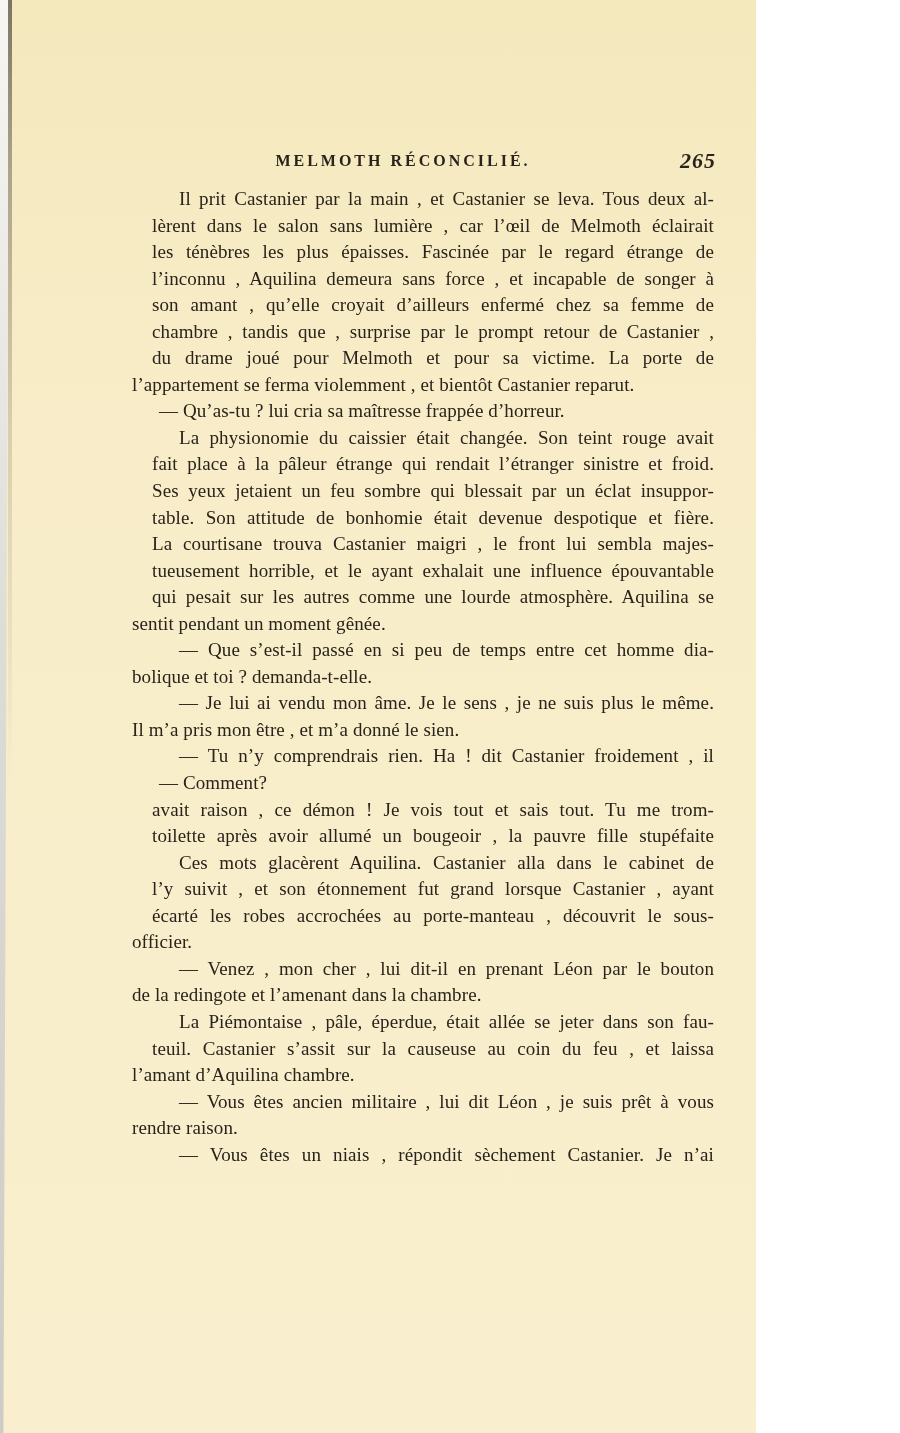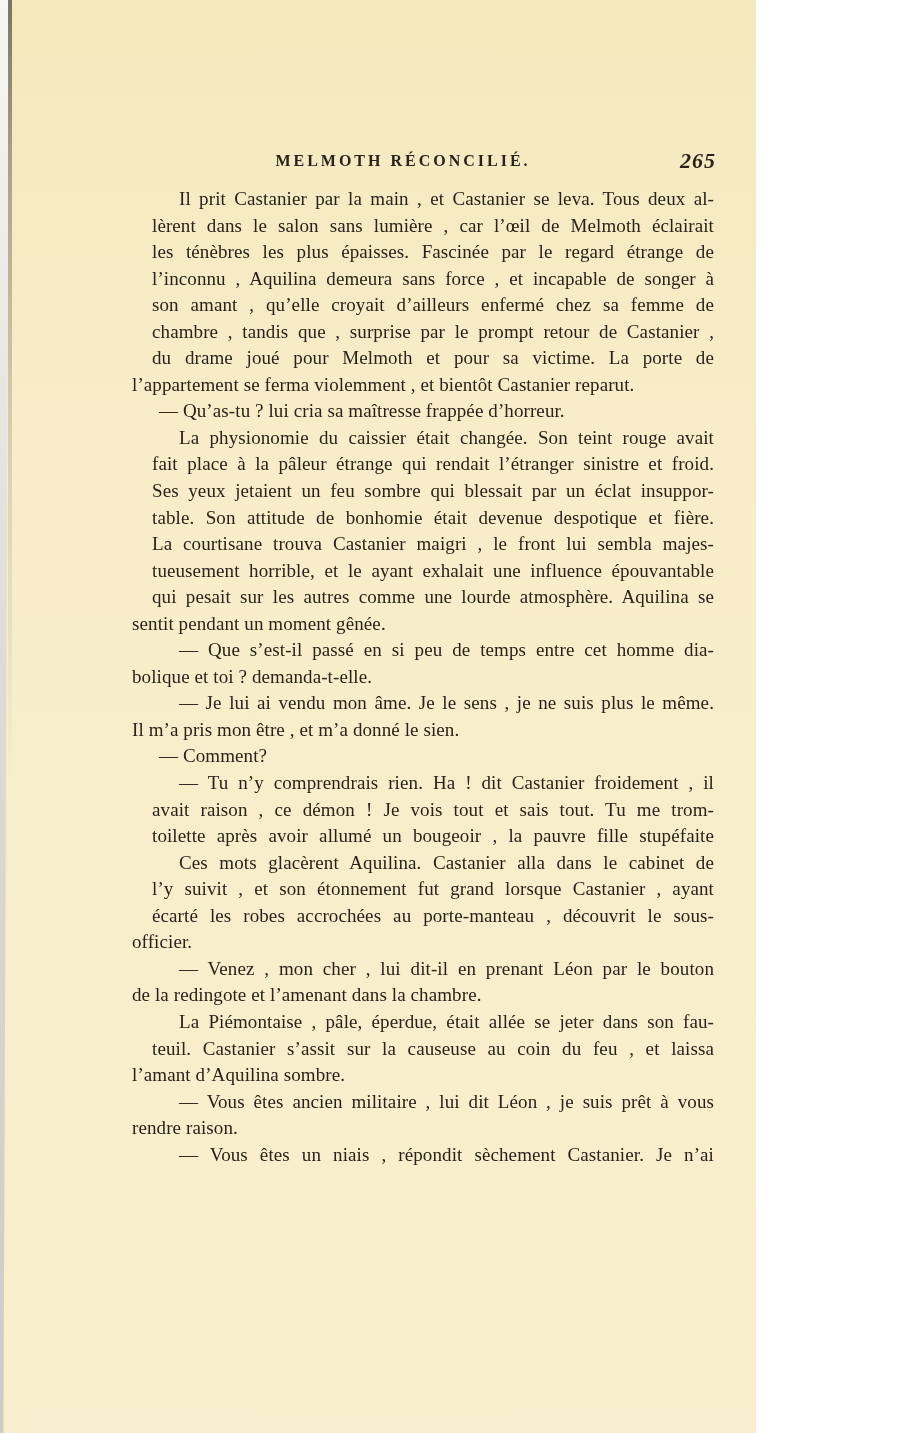--- a/index.html
+++ b/index.html
@@ -95,30 +95,30 @@
       <div class="line just">Ses yeux jetaient un feu sombre qui blessait par un éclat insuppor-</div>
       <div class="line just">table. Son attitude de bonhomie était devenue despotique et fière.</div>
       <div class="line just">La courtisane trouva Castanier maigri , le front lui sembla majes-</div>
       <div class="line just">tueusement horrible, et le ayant exhalait une influence épouvantable</div>
       <div class="line just">qui pesait sur les autres comme une lourde atmosphère. Aquilina se</div>
       <div class="line">sentit pendant un moment gênée.</div>
       <div class="line indent just">— Que s’est-il passé en si peu de temps entre cet homme dia-</div>
       <div class="line">bolique et toi ? demanda-t-elle.</div>
       <div class="line indent just">— Je lui ai vendu mon âme. Je le sens , je ne suis plus le même.</div>
       <div class="line">Il m’a pris mon être , et m’a donné le sien.</div>
+      <div class="line indent just">— Tu n’y comprendrais rien. Ha ! dit Castanier froidement , il</div>
       <div class="line indent">— Comment?</div>
-      <div class="line indent just">— Tu n’y comprendrais rien. Ha ! dit Castanier froidement , il</div>
       <div class="line just">avait raison , ce démon ! Je vois tout et sais tout. Tu me trom-</div>
       <div class="line just">toilette après avoir allumé un bougeoir , la pauvre fille stupéfaite</div>
       <div class="line indent just">Ces mots glacèrent Aquilina. Castanier alla dans le cabinet de</div>
       <div class="line just">l’y suivit , et son étonnement fut grand lorsque Castanier , ayant</div>
       <div class="line just">écarté les robes accrochées au porte-manteau , découvrit le sous-</div>
       <div class="line">officier.</div>
       <div class="line indent just">— Venez , mon cher , lui dit-il en prenant Léon par le bouton</div>
       <div class="line">de la redingote et l’amenant dans la chambre.</div>
       <div class="line indent just">La Piémontaise , pâle, éperdue, était allée se jeter dans son fau-</div>
       <div class="line just">teuil. Castanier s’assit sur la causeuse au coin du feu , et laissa</div>
-      <div class="line">l’amant d’Aquilina sombre.</div>
+      <div class="line">l’amant d’Aquilina chambre.</div>
       <div class="line indent just">— Vous êtes ancien militaire , lui dit Léon , je suis prêt à vous</div>
       <div class="line">rendre raison.</div>
       <div class="line indent just">— Vous êtes un niais , répondit sèchement Castanier. Je n’ai</div>
     </div>
 </div>
 
 </body></html>

